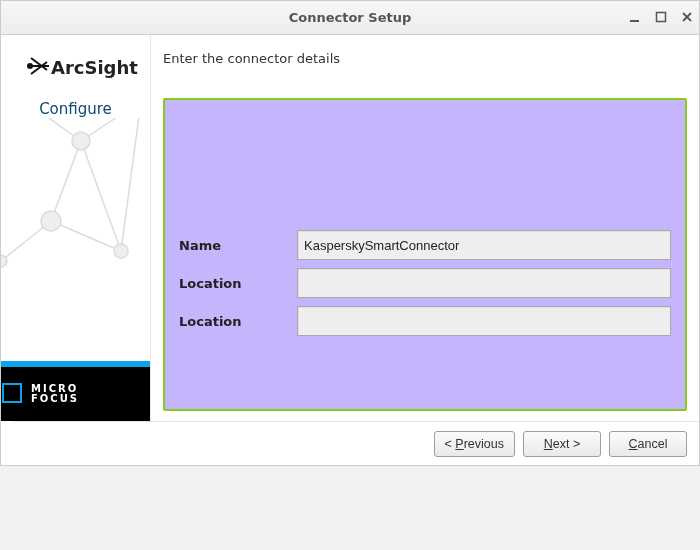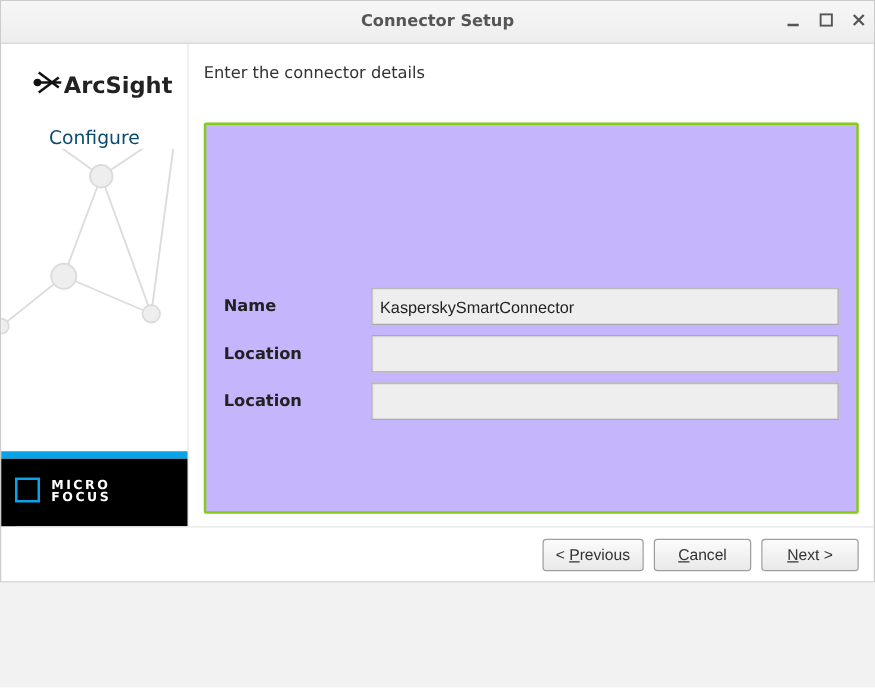--- a/index.html
+++ b/index.html
@@ -30,21 +30,21 @@
   }
   .brand { padding:18px 8px 4px 24px; display:flex; align-items:center; gap:0; }
   .brand-text { font-size:18px; color:#222; font-weight:600; }
   .sidebar-sub { text-align:center; margin-top:14px; color:#0c4a6e; font-size:15px; }
   .sidebar-graphic {
     flex:1; position:relative; overflow:hidden;
   }
   .sidebar-graphic svg { position:absolute; bottom:50px; left:-10px; }
   .sidebar-foot-accent { height:6px; background:#0aa3e8; }
   .sidebar-foot {
-    height:54px; background:#000; display:flex; align-items:center; padding-left:10px; gap:8px;
+    height:54px; background:#000; display:flex; align-items:center; padding-left:0; gap:8px;
   }
   .mf-text { color:#fff; font-size:10px; letter-spacing:2px; line-height:1.05; font-weight:bold; }
   .content { flex:1; padding:10px 12px 10px 12px; display:flex; flex-direction:column;gap:26px; }
   .instr { color:#333; font-size:13px; margin:6px 0 6px 0; }
   .panel {
     flex:1; border:2px solid #84cc16; border-radius:2px; background:#c4b5fd;
     padding:10px 10px;
     display:flex; flex-direction:column;
   }
   .form { margin-top:120px; display:grid; grid-template-columns:110px 1fr; row-gap:8px; column-gap:8px; align-items:center; padding:0 4px; max-width:520px; }
@@ -159,17 +159,17 @@
           <input type="text" value="" style="">
 
         </div>
       </div>
     </div>
 
   </div>
 
   <div class="footer">
     <button class="btn">&lt; <span class="ul">P</span>revious</button>
+    <button class="btn"><span class="ul">N</span>ext &gt;</button>
     <button class="btn"><span class="ul">C</span>ancel</button>
-    <button class="btn"><span class="ul">N</span>ext &gt;</button>
   </div>
 
 </div>
 
 </body></html>

